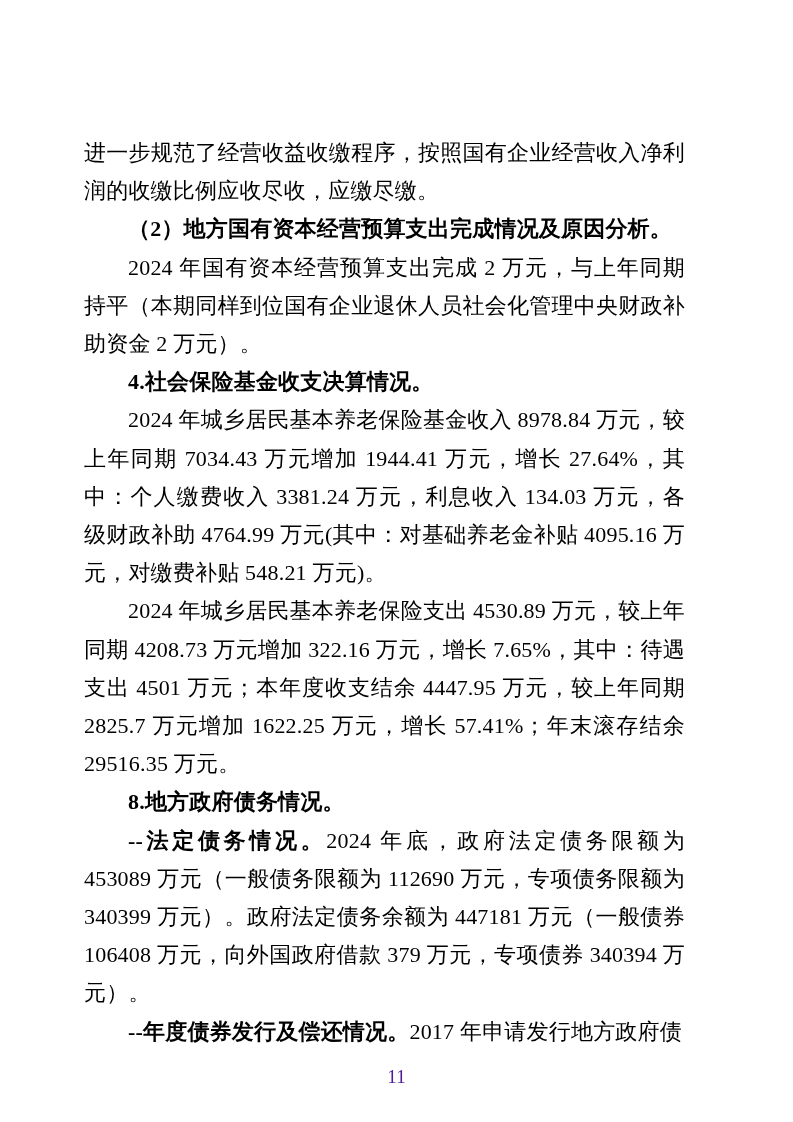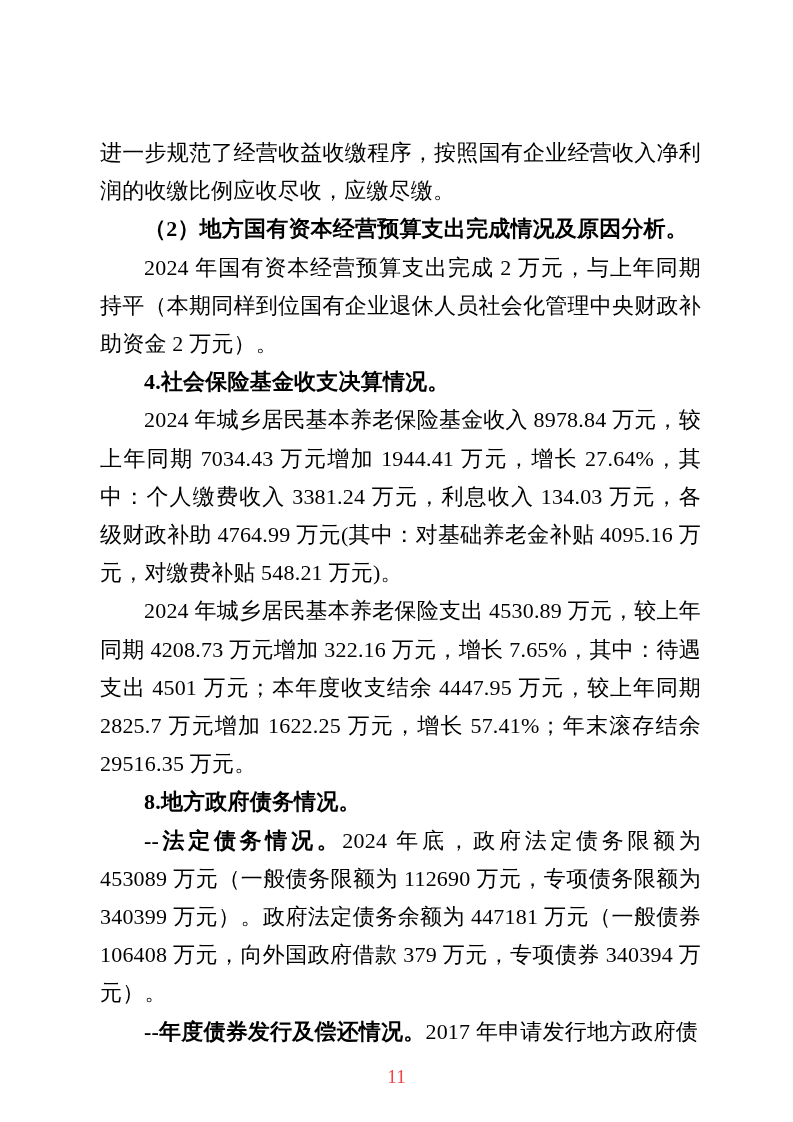--- a/index.html
+++ b/index.html
@@ -11,21 +11,21 @@
     position: relative;
     width: 793px;
     height: 1122px;
     background: #ffffff;
     overflow: hidden;
     font-family: "Liberation Serif", "DejaVu Serif", serif;
     color: #000000;
   }
   .content {
     position: absolute;
-    left: 100px;
+    left: 84px;
     top: 134px;
     width: 601px;
     font-size: 22px;
     line-height: 38.2px;
     text-align: justify;
     text-justify: inter-character;
     letter-spacing: 0.2px;
   }
   .content p {
     margin: 0;
@@ -39,21 +39,21 @@
     margin-top: 28px;
   }
   .page-number {
     position: absolute;
     left: 0;
     right: 0;
     top: 1066px;
     text-align: center;
     font-size: 19px;
     font-family: "Liberation Serif", "DejaVu Serif", serif;
-    color: #ef4444;
+    color: #4c1d95;
   }
 </style>
 </head>
 <body>
 
 <div class="page">
   <div class="content">
 
     <p><span>进一步规范了经营收益收缴程序，按照国有企业经营收入净利润的收缴比例应收尽收，应缴尽缴。</span></p>
 

